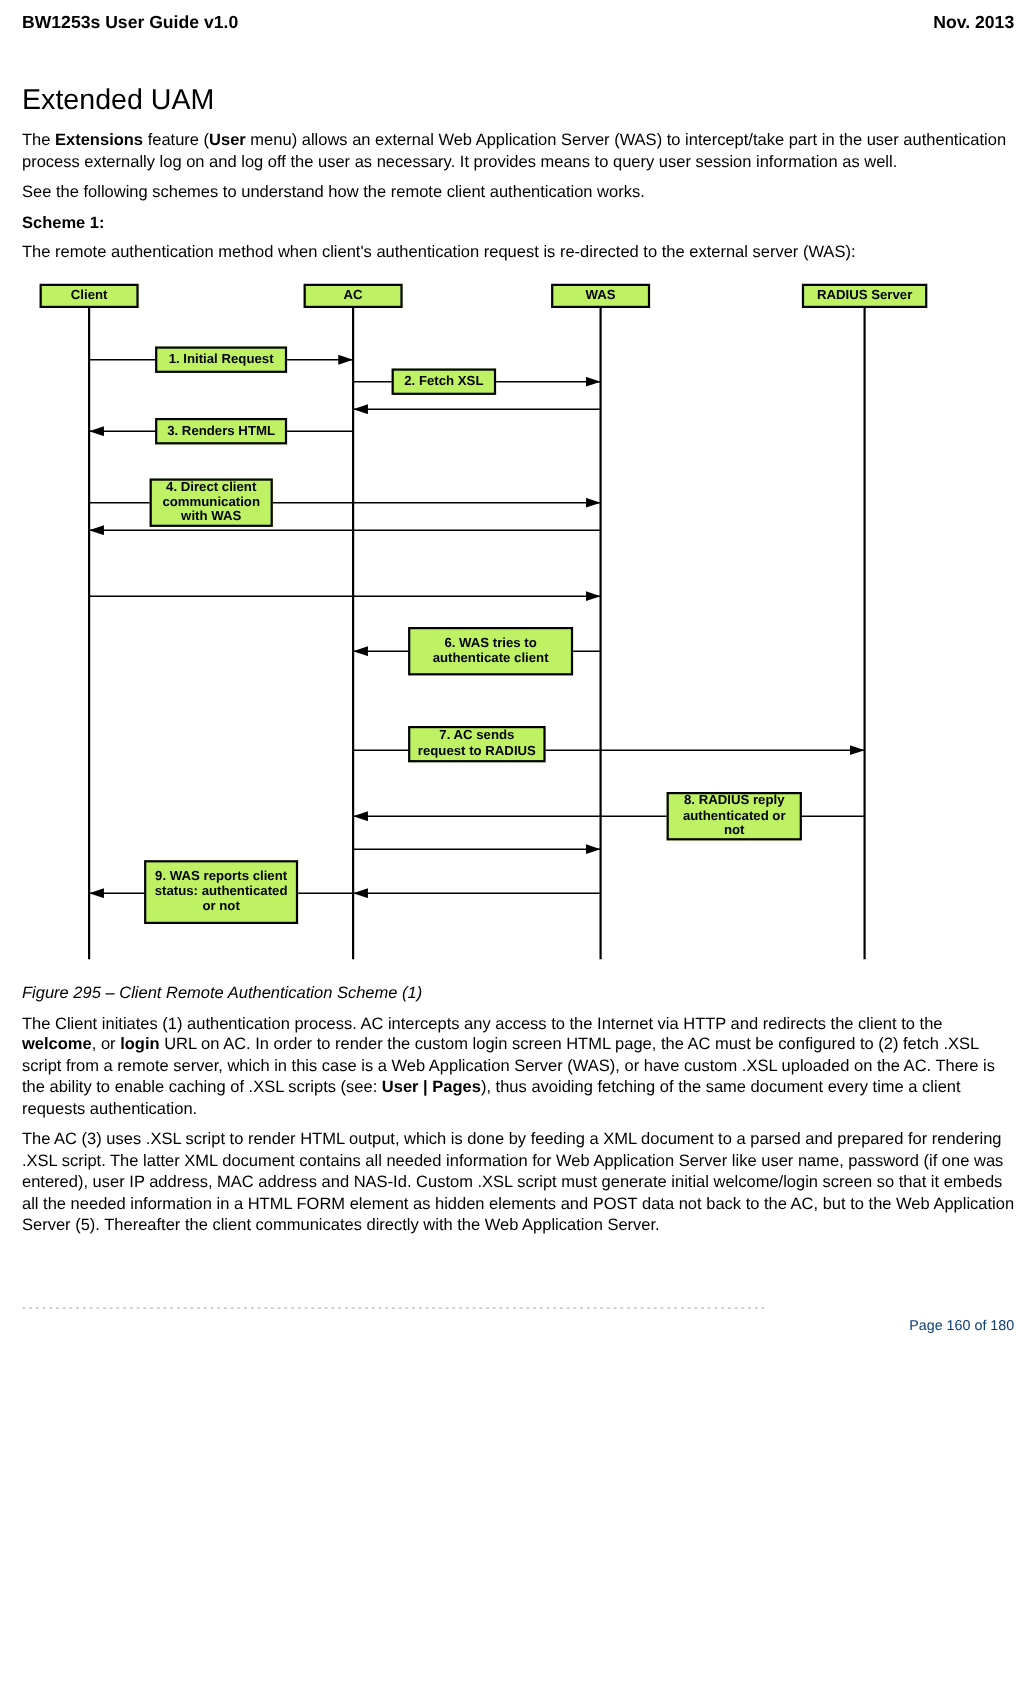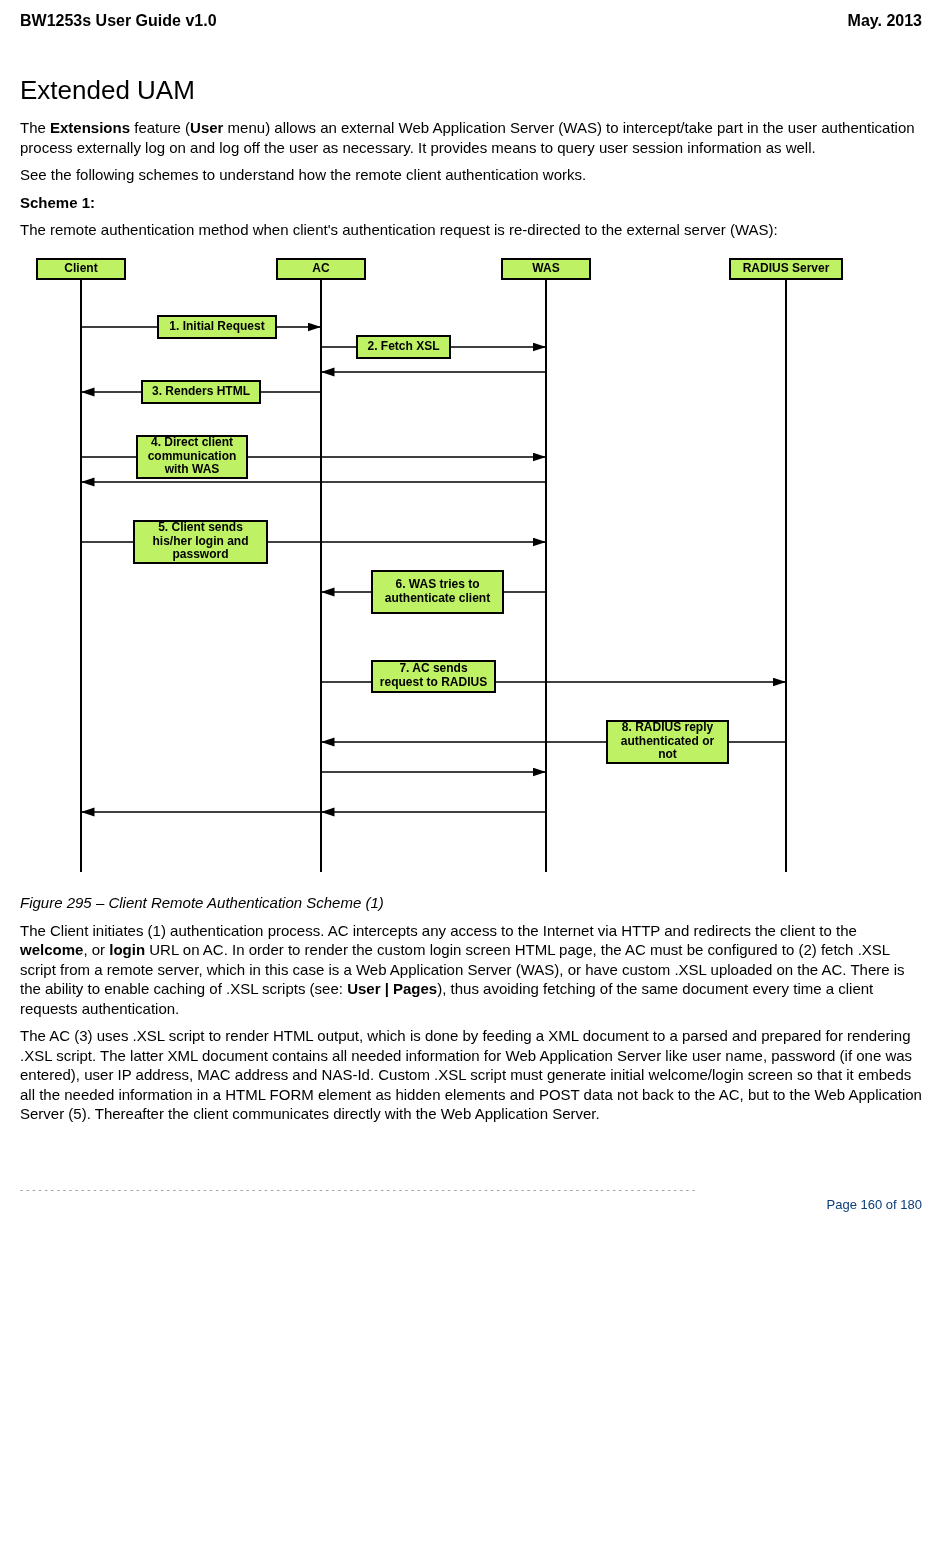--- a/index.html
+++ b/index.html
@@ -21,21 +21,21 @@
   .diagram-wrap svg { position: absolute; top:0; left:0; }
   .node-box { position: absolute; border: 2px solid #000; background:#bef264; font-size:12px; font-weight:bold; display:flex; align-items:center; justify-content:center; text-align:center; padding:2px 4px; line-height:1.15; }
   .ftr-dashes { color:#999; font-size:10px; letter-spacing:0px; white-space:nowrap; overflow:hidden; margin-top:60px; }
   .page-num { text-align:right; color:#0a3d7a; font-size:13px; margin-top:2px; }
 </style>
 </head>
 <body>
 
 <div class="hdr-row">
   <span>BW1253s User Guide v1.0</span>
-  <span>May.  2013</span>
+  <span>Nov.  2013</span>
 </div>
 
 <div class="h1">Extended UAM</div>
 
 <div class="para">
   <span>The </span><span class="bold">Extensions</span><span> feature (</span><span class="bold">User</span><span> menu) allows an external Web Application Server (WAS) to intercept/take part in the user authentication process externally log on and log off the user as necessary. It provides means to query user session information as well.</span>
 </div>
 
 <div class="para">See the following schemes to understand how the remote client authentication works.</div>
 <div class="para bold">Scheme 1:</div>
@@ -78,28 +78,28 @@
 
     <line x1="520" y1="560" x2="295" y2="560" stroke="#000" stroke-width="1.5" marker-end="url(#ah)"></line>
     <line x1="295" y1="560" x2="55" y2="560" stroke="#000" stroke-width="1.5" marker-end="url(#ah)"></line>
   </svg>
 
   <div class="node-box" style="left:10px;  top:6px; width:90px;  height:22px;">Client</div>
   <div class="node-box" style="left:250px; top:6px; width:90px;  height:22px;">AC</div>
   <div class="node-box" style="left:475px; top:6px; width:90px;  height:22px;">WAS</div>
   <div class="node-box" style="left:703px; top:6px; width:114px; height:22px;">RADIUS Server</div>
 
-  <div class="node-box" style="left:115px; top:63px; width:120px; height:24px;margin-left:16px;">1. Initial Request</div>
+  <div class="node-box" style="left:115px; top:63px; width:120px; height:24px;">1. Initial Request</div>
   <div class="node-box" style="left:330px; top:83px; width:95px;  height:24px;">2. Fetch XSL</div>
   <div class="node-box" style="left:115px; top:128px; width:120px; height:24px;">3. Renders HTML</div>
   <div class="node-box" style="left:110px; top:183px; width:112px; height:44px;">4. Direct client communication with WAS</div>
-  <div class="node-box" style="left:107px; top:268px; width:135px; height:44px;">5. Client sends his/her login and password</div>
-  <div class="node-box" style="left:345px; top:318px; width:133px; height:44px;text-align:center;">6. WAS tries to authenticate client</div>
+  <div class="node-box" style="left:345px; top:318px; width:150px; height:44px;text-align:center;">6. WAS tries to authenticate client</div>
   <div class="node-box" style="left:345px; top:408px; width:125px; height:33px;">7. AC sends request to RADIUS</div>
   <div class="node-box" style="left:580px; top:468px; width:123px; height:44px;">8. RADIUS reply authenticated or not</div>
+  <div class="node-box" style="left:105px; top:530px; width:140px; height:58px;">9. WAS reports client status: authenticated or not</div>
 </div>
 
 <div class="fig-cap">Figure 295  – Client Remote Authentication Scheme (1)</div>
 
 <div class="para">
   <span>The Client initiates (1) authentication process. AC intercepts any access to the Internet via HTTP and redirects the client to the </span><span class="bold">welcome</span><span>, or </span><span class="bold">login</span><span> URL on AC. In order to render the custom login screen HTML page, the AC must be configured to (2) fetch .XSL script from a remote server, which in this case is a Web Application Server (WAS), or have custom .XSL uploaded on the AC. There is the ability to enable caching of .XSL scripts (see: </span><span class="bold">User | Pages</span><span>), thus avoiding fetching of the same document every time a client requests authentication.</span>
 </div>
 
 <div class="para">The AC (3) uses .XSL script to render HTML output, which is done by feeding a XML document to a parsed and prepared for rendering .XSL script. The latter XML document contains all needed information for Web Application Server like user name, password (if one was entered), user IP address, MAC address and NAS-Id. Custom .XSL script must generate initial welcome/login screen so that it embeds all the needed information in a HTML FORM element as hidden elements and POST data not back to the AC, but to the Web Application Server (5). Thereafter the client communicates directly with the Web Application Server.</div>
 

